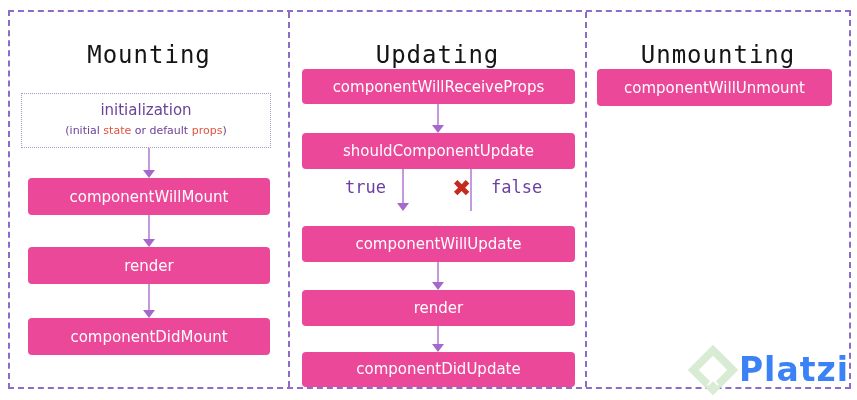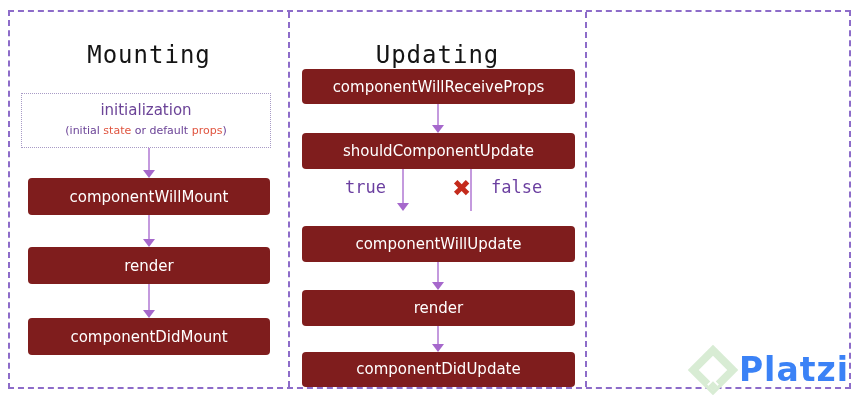--- a/index.html
+++ b/index.html
@@ -35,21 +35,21 @@
     border:1px dotted #a89bc6;
     text-align:center;
     padding:6px 2px 5px 2px;
   }
   .init-line1{font-size:15px;line-height:20px;color:#6b4397;}
   .init-line2{font-size:11px;line-height:22px;color:#6b4397;white-space:nowrap;}
   .init-line2 .hl{color:#e0543f;}
   .bluebox{
     height:37px;
     margin:0 18px;
-    background:#7f1d1d;
+    background:#ec4899;
     border-radius:4px;
     color:#ffffff;
     font-size:15px;
     display:flex;align-items:center;justify-content:center;
     white-space:nowrap;
   }
   .col-updating .bluebox{margin:0 10px 0 12px;}
   .col-unmounting .bluebox{margin:0 17px 0 10px;}
   .mt15{margin-top:15px;}
   
@@ -130,20 +130,24 @@
         <span class="x-mark">✖</span>
         <span class="branch-label label-false">false</span>
       </div>
       <div class="bluebox">componentWillUpdate</div>
       <div class="varrow h30"></div>
       <div class="bluebox">render</div>
       <div class="varrow h27"></div>
       <div class="bluebox">componentDidUpdate</div>
     </div>
 
+    <div class="col col-unmounting">
+      <div class="panel-title">Unmounting</div>
+      <div class="bluebox mt15">componentWillUnmount</div>
+    </div>
 
   </div>
 
   <div class="watermark">
     <svg width="52" height="52" viewBox="0 0 100 100">
       <path d="M50 12 L88 50 L50 88 L12 50 Z" fill="none" stroke="#d8ecd4" stroke-width="15"></path>
       <rect x="42" y="70" width="16" height="16" fill="#ffffff" transform="rotate(45 50 78)"></rect>
       <rect x="44" y="74" width="13" height="13" fill="#d8ecd4" transform="rotate(45 50 80)"></rect>
     </svg>
     <span class="watermark-text">Platzi</span>

